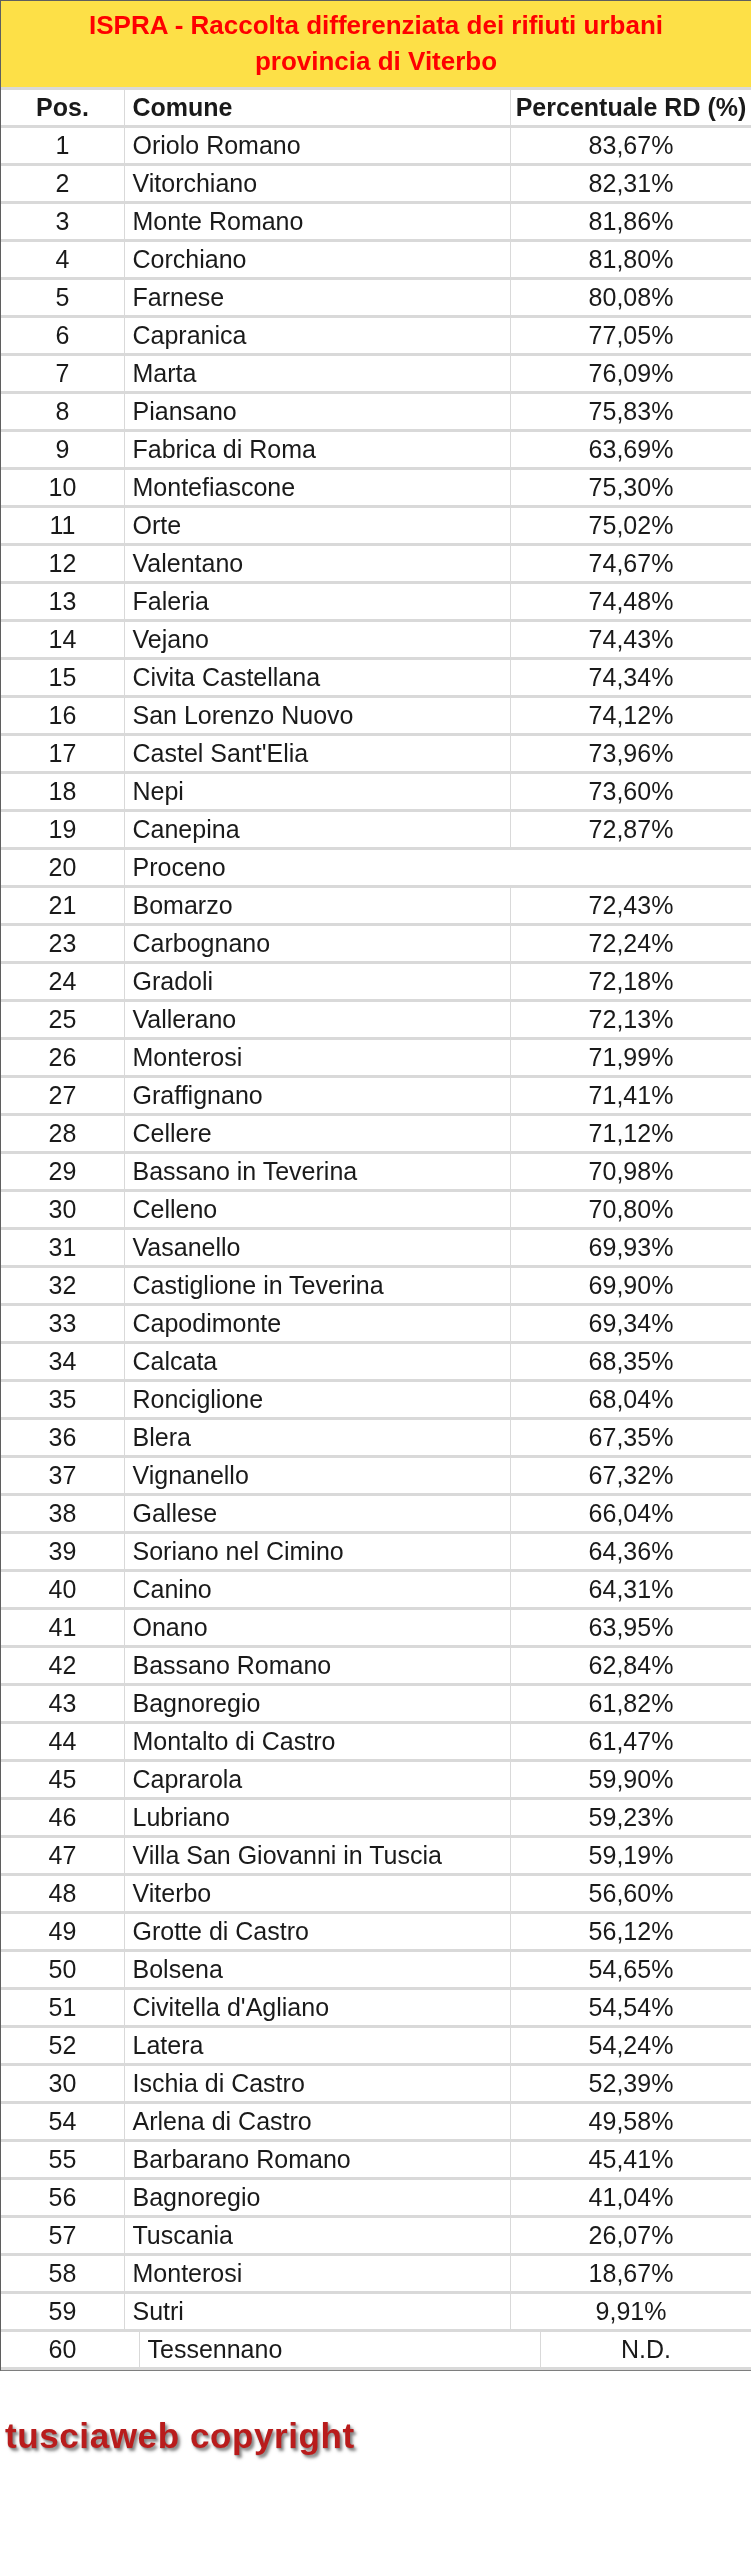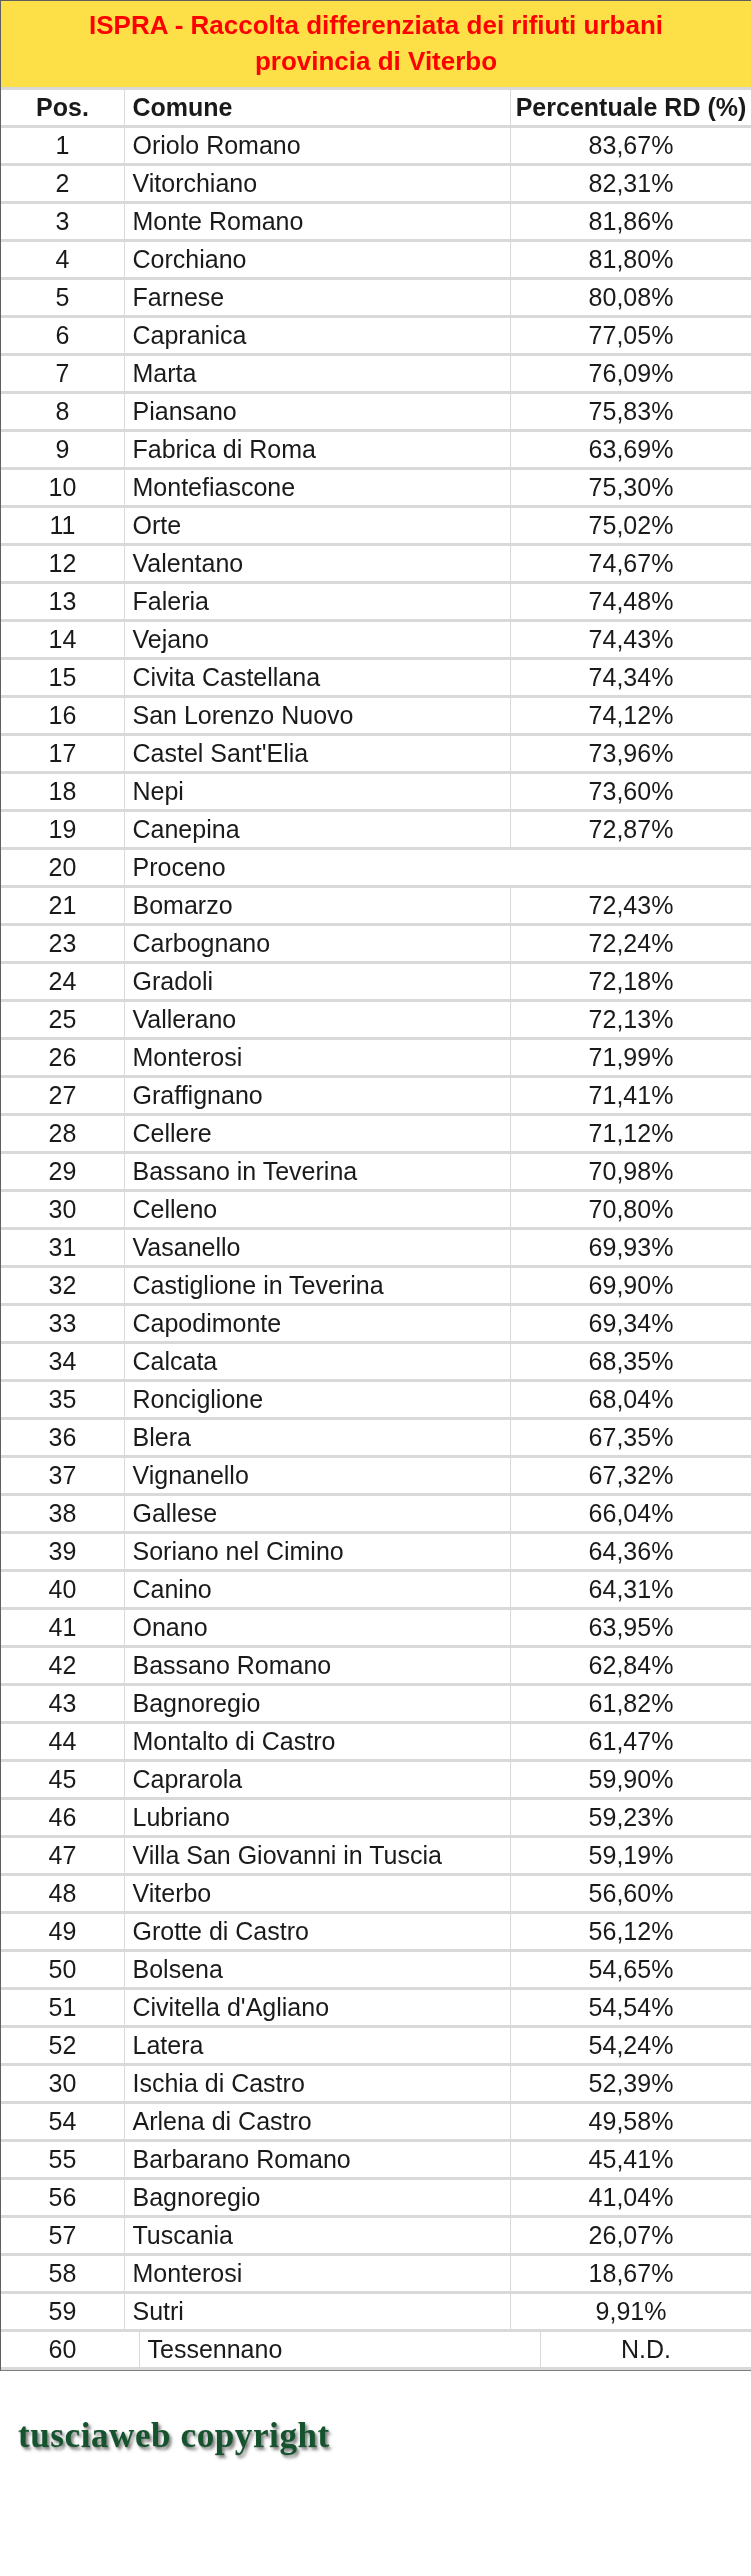--- a/index.html
+++ b/index.html
@@ -54,29 +54,28 @@
   .c-com {
     width: 386px;
     justify-content: flex-start;
     padding-left: 7.5px;
     border-left: 1.3px solid #d9d9d9;
   }
   .c-pct { flex: 1; border-left: 1.3px solid #d9d9d9; }
   .header-row .cell { font-weight: bold; }
   .watermark {
     position: absolute;
-    left: 18px;
+    left: 5px;
     top: 2416px;
     font-size: 35px;
     font-weight: bold;
     letter-spacing: 0.6px;
-    color: #14532d;
+    color: #b91c1c;
     text-shadow: 2.5px 3.1px 3.1px rgba(125,125,125,0.95), 0.6px 1.3px 1.3px rgba(160,160,160,0.8);
     white-space: nowrap;
-    font-family: Liberation Serif, serif;
   }
 </style>
 </head>
 <body>
 
 <div class="table-wrap">
   <div class="title-block">
     <div class="title-line">ISPRA - Raccolta differenziata dei rifiuti urbani</div>
     <div class="title-line">provincia di Viterbo</div>
   </div>

